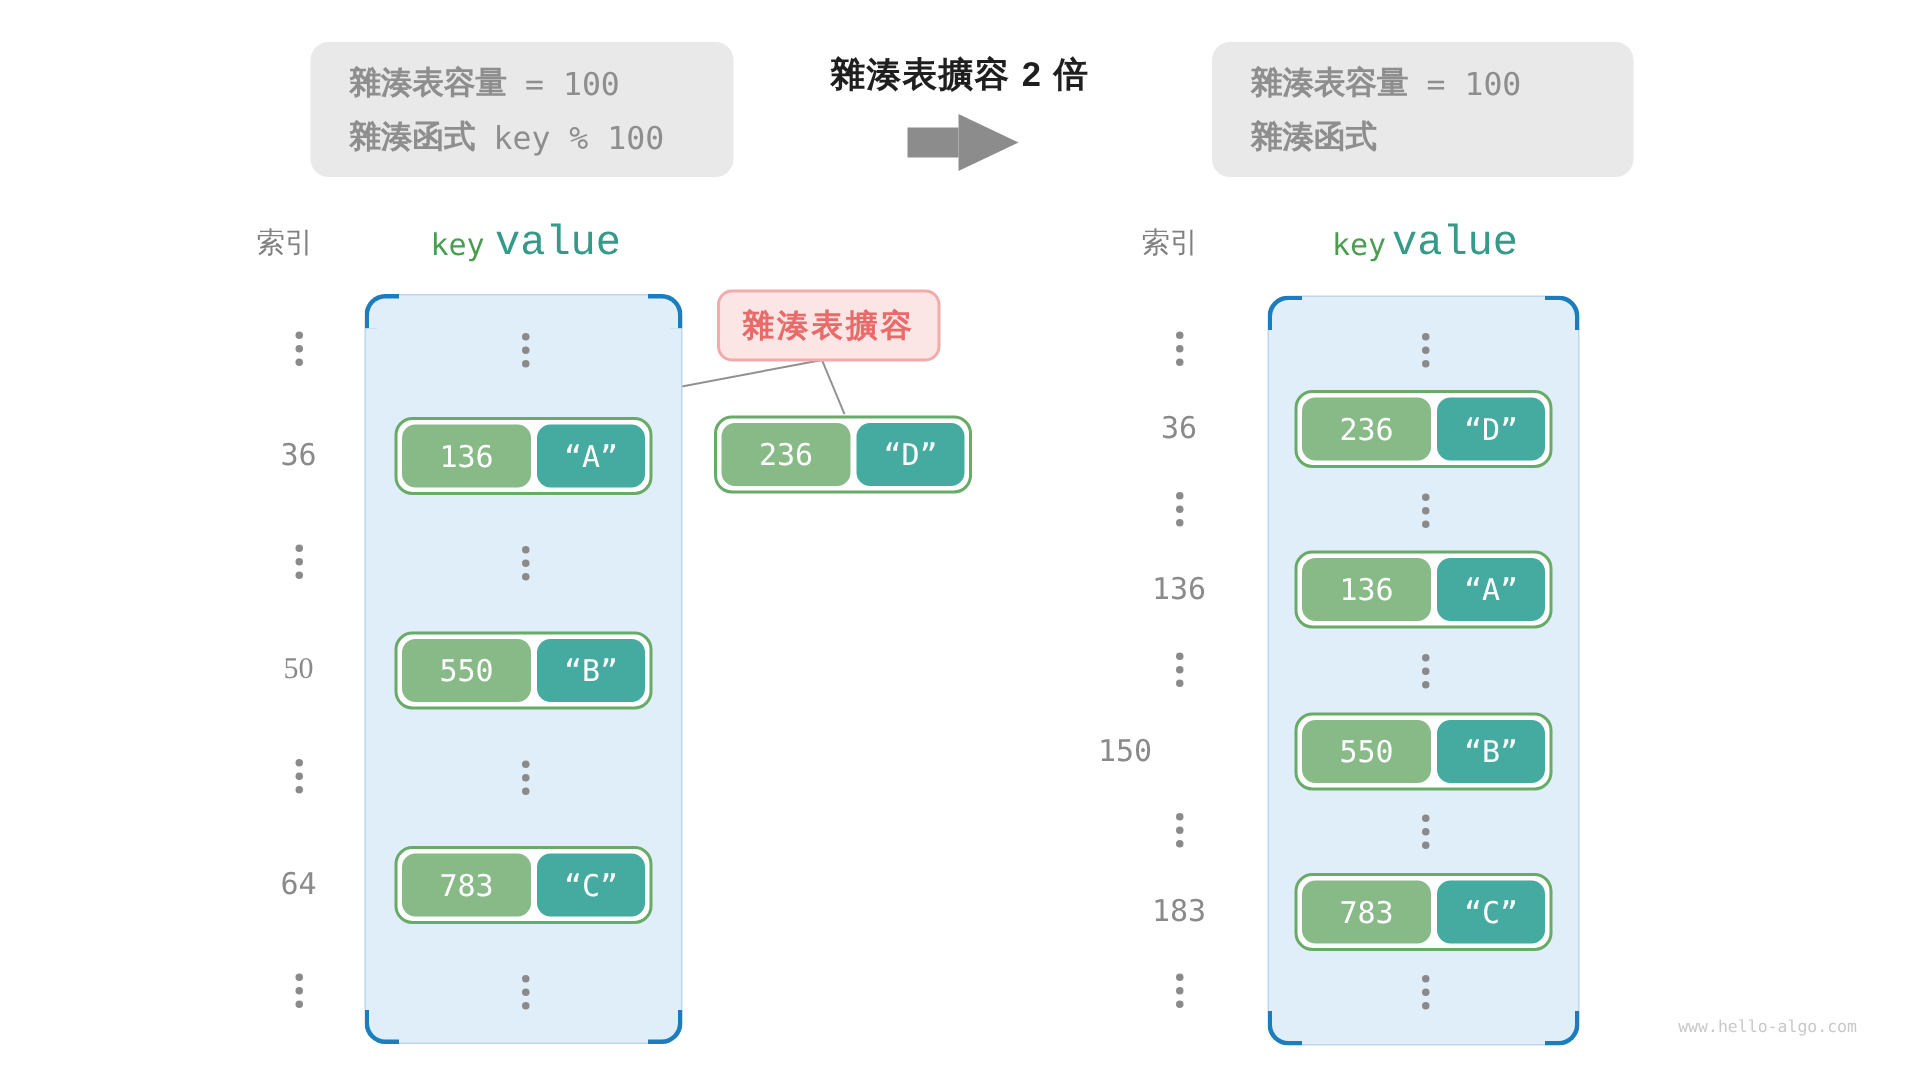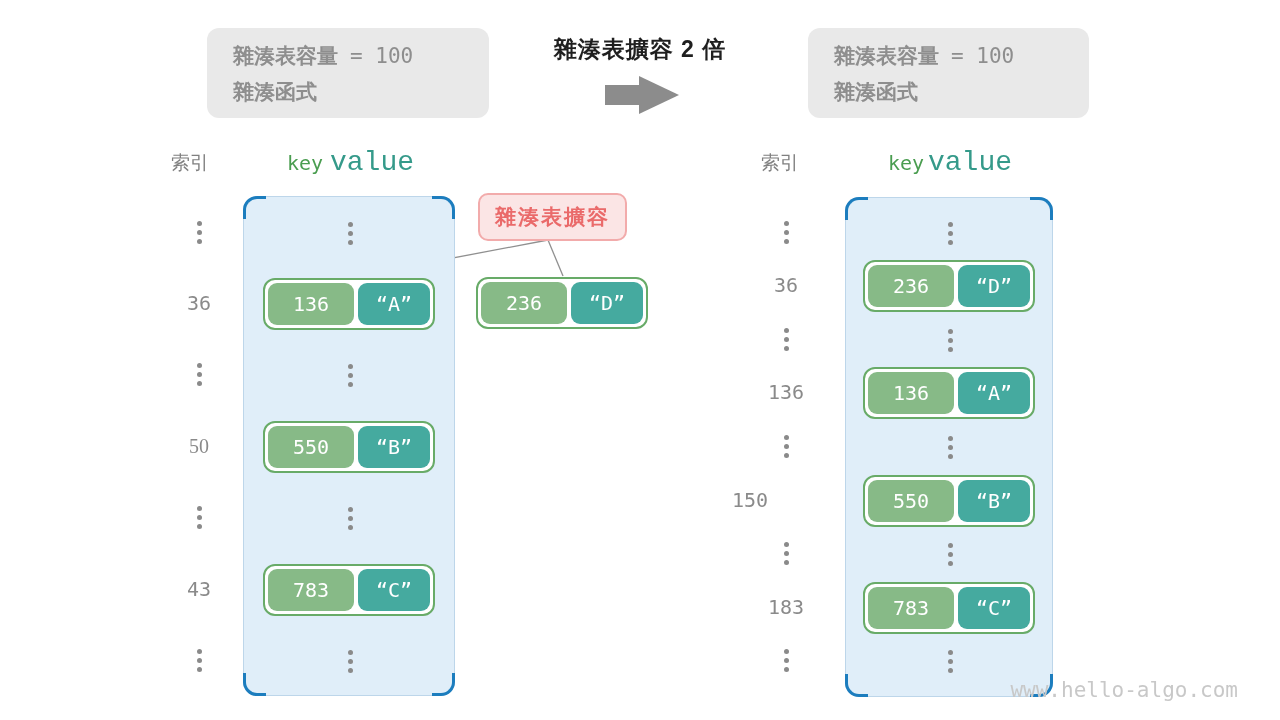--- a/index.html
+++ b/index.html
@@ -66,33 +66,34 @@
   .collision{
     position:absolute;left:478px;top:193px;width:149px;height:48px;box-sizing:border-box;
     background:var(--collision-fill,#fbe5e5);border:2px solid var(--collision-border,#f2abab);
     border-radius:10px;display:flex;align-items:center;justify-content:center;
     font-weight:bold;font-size:21px;color:var(--collision-red,#ea6a6a);letter-spacing:2px;white-space:nowrap;
   }
   .connectors{position:absolute;left:0;top:0;pointer-events:none;}
   
   .watermark{
     position:absolute;right:42px;top:678px;
-    font-family:"DejaVu Sans Mono",monospace;font-size:21px;color:#c8c8c8;white-space:nowrap;
+    font-family:"DejaVu Sans Mono",monospace;font-size:11px;color:#c8c8c8;white-space:nowrap;
   }
 </style>
 </head>
 <body>
 
 <div class="note" style="left:207px;top:28px;width:282px;height:90px;">
   <div class="nrow">
     <span class="lbl">雜湊表容量</span>
     <span class="val">= 100</span>
   </div>
   <div class="nrow">
     <span class="lbl">雜湊函式</span>
+    <span class="val">key % 100</span>
   </div>
 </div>
 
 <div class="diagram-title">雜湊表擴容 2 倍</div>
 
 <div class="arrow">
   <div class="shaft"></div>
   <div class="head"></div>
 </div>
 
@@ -132,21 +133,21 @@
     <i class="dot"></i>
     <i class="dot"></i>
     <i class="dot"></i>
   </div>
 <div class="ixlbl" style="left:159px;top:432px;font-family:Liberation Serif, serif;">50</div>
 <div class="dots" style="left:189px;top:506px;">
     <i class="dot"></i>
     <i class="dot"></i>
     <i class="dot"></i>
   </div>
-<div class="ixlbl" style="left:159px;top:575px;">43</div>
+<div class="ixlbl" style="left:159px;top:575px;">64</div>
 <div class="dots" style="left:189px;top:649px;">
     <i class="dot"></i>
     <i class="dot"></i>
     <i class="dot"></i>
   </div>
 
 <div class="bucket" style="left:243px;top:196px;width:212px;height:500px;">
   <i class="corner tl"></i>
   <i class="corner tr"></i>
   <i class="corner bl"></i>

